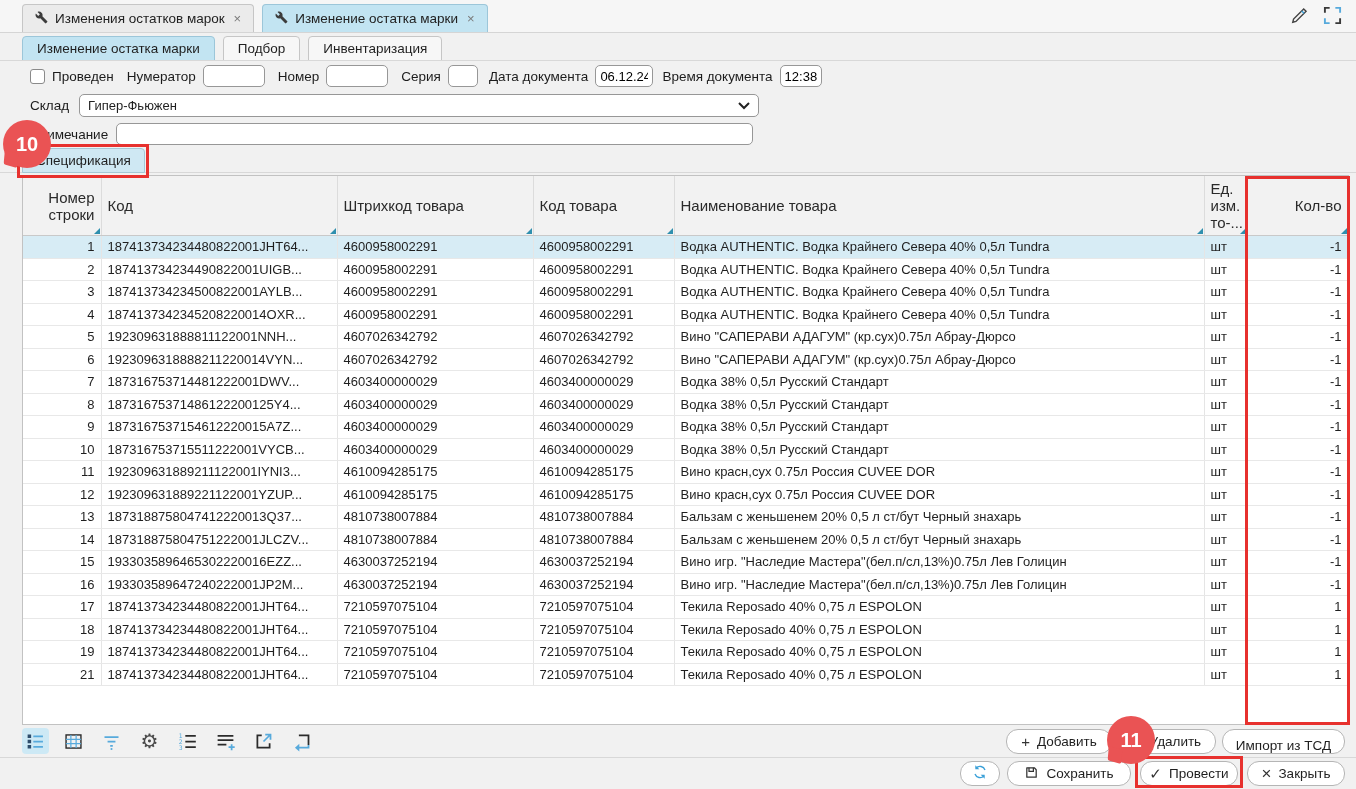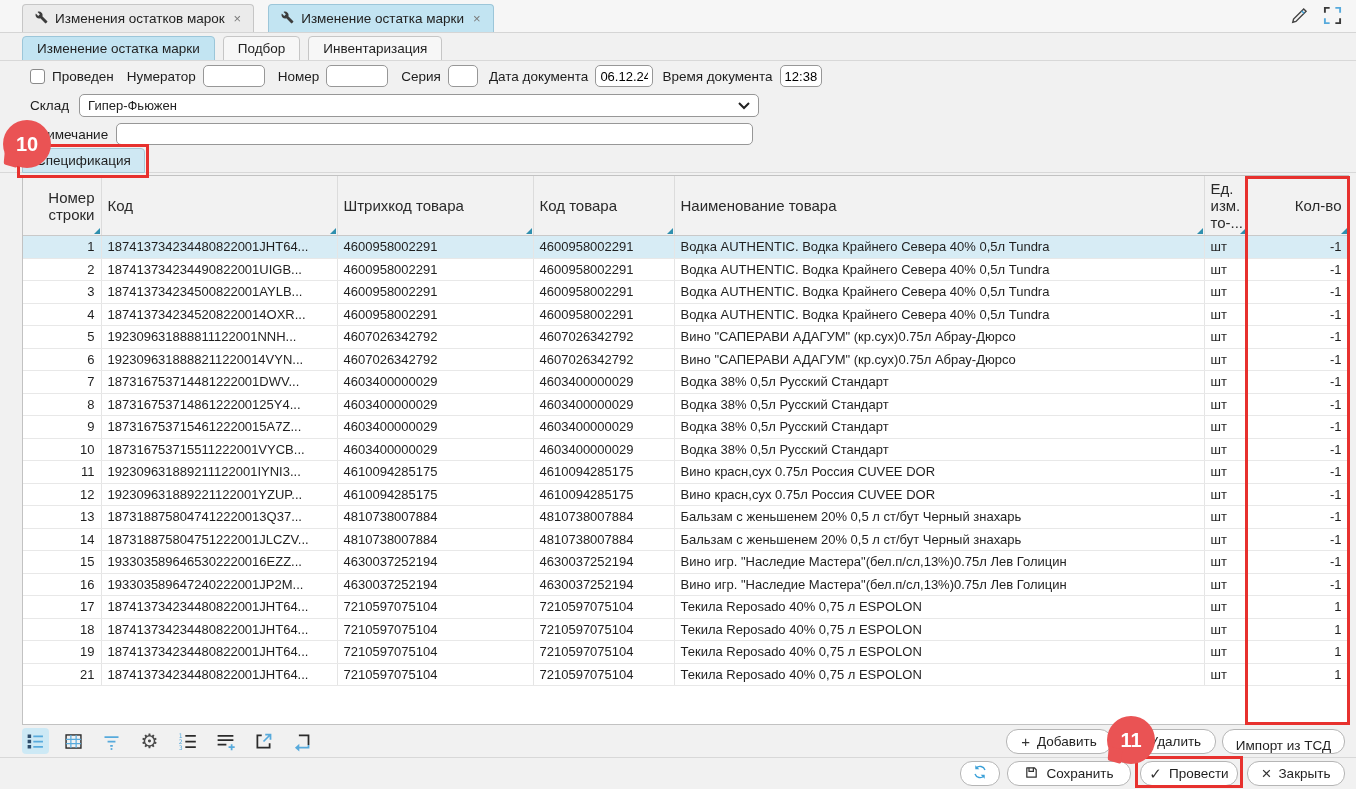--- a/index.html
+++ b/index.html
@@ -3,21 +3,21 @@
 <meta charset="utf-8">
 <style>
   * { margin:0; padding:0; box-sizing:border-box; }
   body { font-family:"Liberation Sans", sans-serif; background:#e9e9e9; }
   .screen { position:relative; width:1356px; height:789px; overflow:hidden;
             background:#f1f1f1; font-size:13px; color:#1f1f1f; }
 
   
   .win-tabbar { position:absolute; left:0; top:0; width:100%; height:33px;
                 background:#f6f6f6; border-bottom:1px solid #d5d5d5; }
-  .win-tabs { position:absolute; left:22px; bottom:0; display:flex; gap:14px;justify-content:flex-end; }
+  .win-tabs { position:absolute; left:22px; bottom:0; display:flex; gap:8px;justify-content:flex-end; }
   .wtab { display:flex; align-items:center; gap:7px; height:28px; padding:0 12px;
           background:#ebebeb; border:1px solid #c6c6c6; border-bottom:none;
           border-radius:4px 4px 0 0; font-size:13.5px; color:#222; cursor:default; }
   .wtab.active { background:#c2e4f2; border-color:#9cc6d9; }
   .wtab .close { color:#7a7a7a; font-size:13px; margin-left:2px; }
   .hdr-icons { position:absolute; right:14px; top:6px; display:flex; gap:14px; align-items:center; }
 
   
   .doc-tabs { position:absolute; left:22px; top:36px; display:flex; gap:8px; height:25px; }
   .dtab { display:flex; align-items:center; height:25px; padding:0 14px; background:#f7f7f7;

